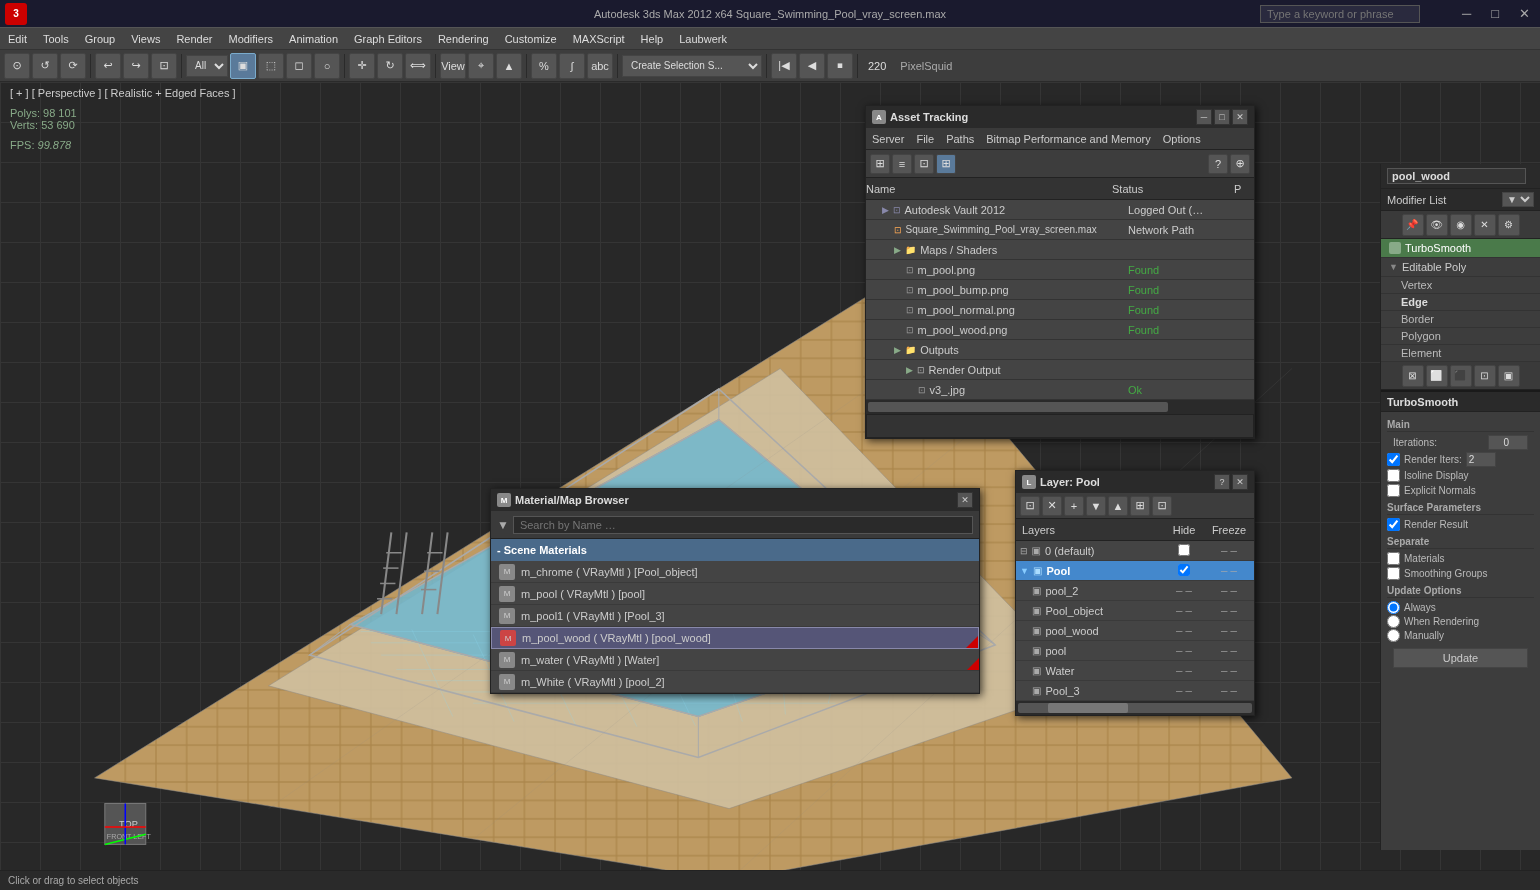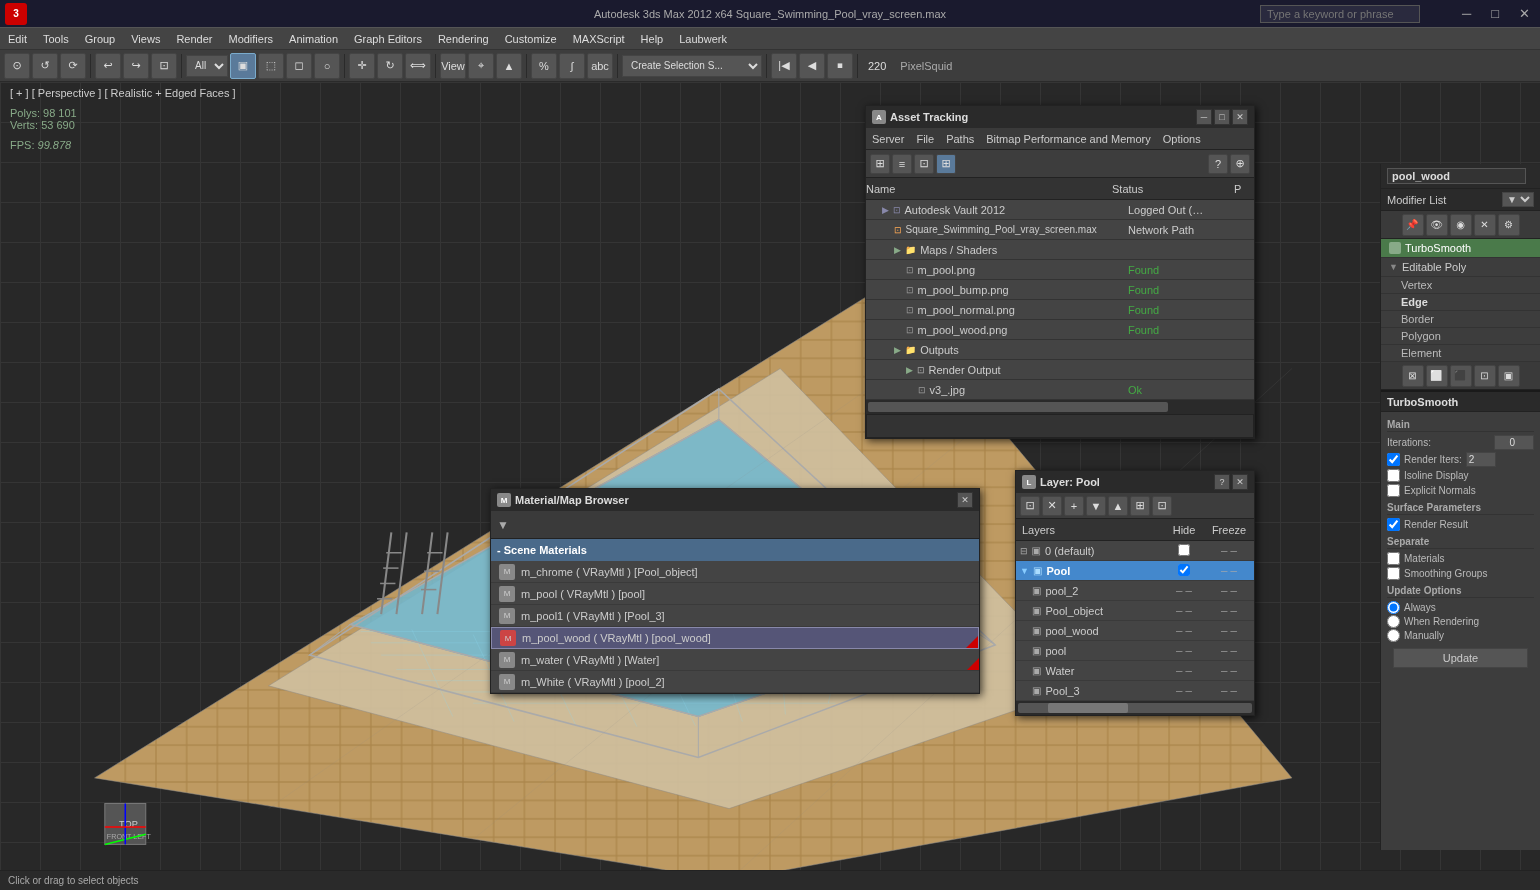--- a/index.html
+++ b/index.html
@@ -94,21 +94,21 @@
     .mod-item .mod-icon { width: 12px; height: 12px; background: #8a8; border-radius: 2px; display: inline-block; }
     .mod-item .expand { color: #888; font-size: 9px; }
     .sub-item { padding: 2px 8px 2px 20px; font-size: 11px; color: #bbb; cursor: pointer; border-bottom: 1px solid #333; }
 
     #right-panel .section-divider { background: #2a2a2a; height: 22px; display: flex; align-items: center; padding: 0 6px; color: #ddd; font-size: 11px; font-weight: bold; border-bottom: 1px solid #222; border-top: 2px solid #1a1a1a; }
     #right-panel .toolbar-row { background: #3a3a3a; height: 28px; display: flex; align-items: center; justify-content: center; gap: 2px; border-bottom: 1px solid #222; }
     .rp-tb-btn { width: 22px; height: 22px; background: #555; border: 1px solid #444; display: flex; align-items: center; justify-content: center; cursor: pointer; font-size: 10px; color: #ddd; border-radius: 2px; }
 
     .param-section { padding: 4px 6px; }
     .param-label { color: #aaa; font-size: 10px; font-weight: bold; padding: 3px 0 1px 0; border-bottom: 1px solid #333; margin-bottom: 3px; }
-    .param-row { display: flex; align-items: center; justify-content: space-between; margin: 2px 0; }
+    .param-row { display: flex; align-items: center; justify-content: space-between; margin: 2px 6px; }
     .param-row label { color: #bbb; font-size: 10px; }
     .param-row input[type="number"] { width: 40px; background: #555; border: 1px solid #444; color: #ddd; font-size: 10px; padding: 1px 3px; text-align: right; }
     .param-row-full { margin: 2px 0; display: flex; align-items: center; gap: 4px; }
     .param-row-full label { color: #bbb; font-size: 10px; }
     .radio-group { margin: 2px 0; }
     .radio-row { display: flex; align-items: center; gap: 4px; margin: 1px 0; }
     .radio-row label { color: #bbb; font-size: 10px; }
     .rp-btn { width: calc(100% - 12px); margin: 4px 6px; background: #555; border: 1px solid #444; color: #ccc; font-size: 11px; padding: 3px 6px; cursor: pointer; text-align: center; }
 
     
@@ -528,20 +528,21 @@
     <div class="panel-title">
       <span class="icon">M</span>
       <span>Material/Map Browser</span>
     </div>
     <div class="panel-controls">
       <span>✕</span>
     </div>
   </div>
   <div class="search-row">
     <span style="color:#aaa; font-size:12px; margin-right:4px;">▼</span>
+    <input type="text" placeholder="Search by Name …" style="">
   </div>
   <div class="section-header">
     <span>- Scene Materials</span>
   </div>
 
   <div class="mat-item" style="position:relative;">
     <span class="mat-icon">M</span>
     <span>m_chrome ( VRayMtl ) [Pool_object]</span>
   </div>
   <div class="mat-item" style="position:relative;">

